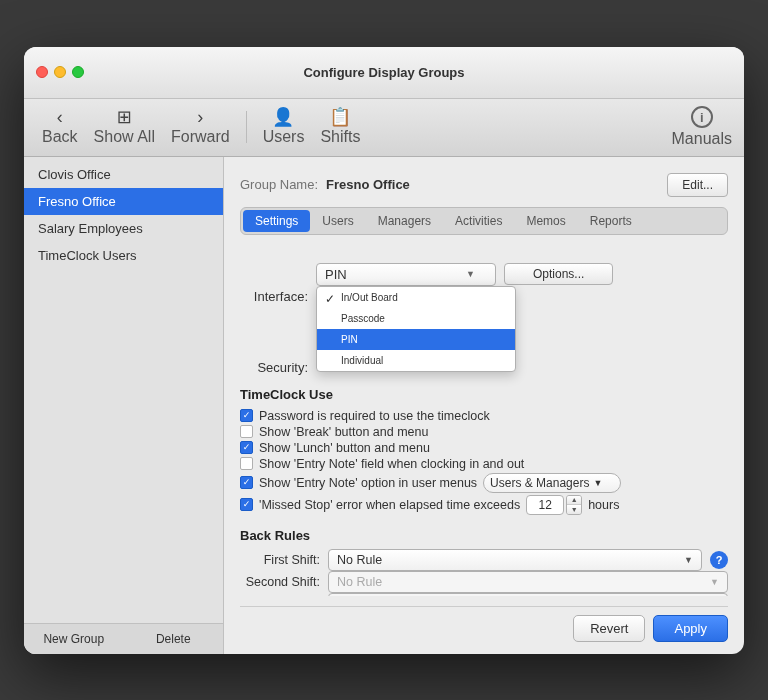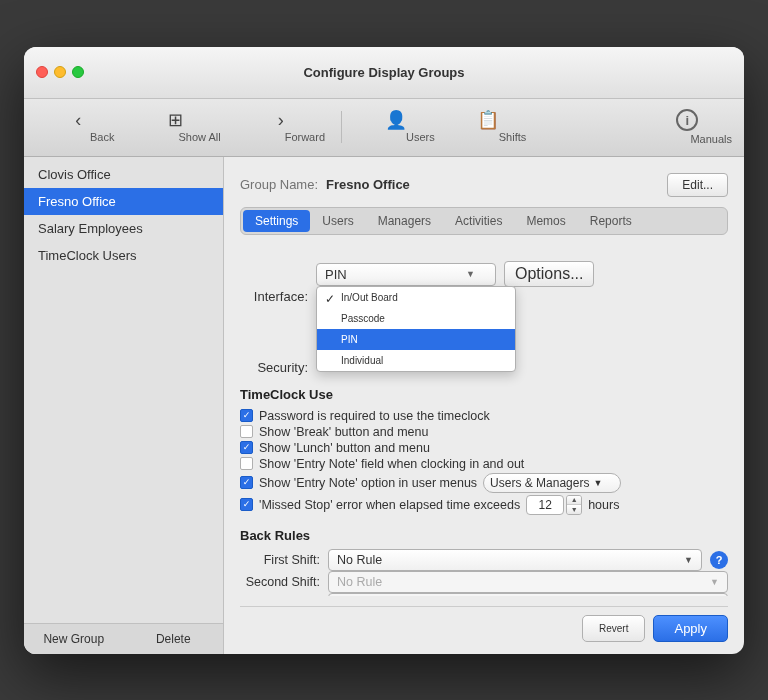--- a/index.html
+++ b/index.html
@@ -72,23 +72,22 @@
       cursor: pointer;
       border-radius: 6px;
       gap: 2px;
     }
     .toolbar-icon {
       font-size: 18px;
       line-height: 1;
       color: #444;
     }
     .toolbar-label {
-      font-size: 11px;
+      font-size: 16px;
       color: #555;
-      margin-left: 48px;
     }
     .toolbar-separator {
       width: 1px;
       height: 32px;
       background: #bbb;
       margin: 0 6px;
     }
     .manuals-btn {
       margin-left: auto;
       display: flex;
@@ -274,22 +273,22 @@
       content: '✓';
       position: absolute;
       left: 8px;
       font-size: 12px;
     }
     .dropdown-option.highlighted {
       background: #2b6fe6;
       color: #fff;
     }
     .options-btn {
-      padding: 3px 10px;
-      font-size: 16px;
+      padding: 3px 28px;
+      font-size: 12px;
       background: linear-gradient(to bottom, #ffffff, #e8e8e8);
       border: 1px solid #b0b0b0;
       border-radius: 4px;
       cursor: pointer;
       color: #333;
     }
     
     .security-select {
       width: 180px;
       padding: 3px 8px;
@@ -410,21 +409,21 @@
     
     .bottom-bar {
       display: flex;
       justify-content: flex-end;
       gap: 8px;
       padding: 8px 0 0;
       border-top: 1px solid #ccc;
     }
     .revert-btn {
       padding: 5px 16px;
-      font-size: 10px;
+      font-size: 13px;
       background: linear-gradient(to bottom, #ffffff, #e8e8e8);
       border: 1px solid #b0b0b0;
       border-radius: 5px;
       cursor: pointer;
       color: #333;
     }
     .apply-btn {
       padding: 5px 20px;
       font-size: 13px;
       background: linear-gradient(to bottom, #4d90ff, #2b6fe6);

